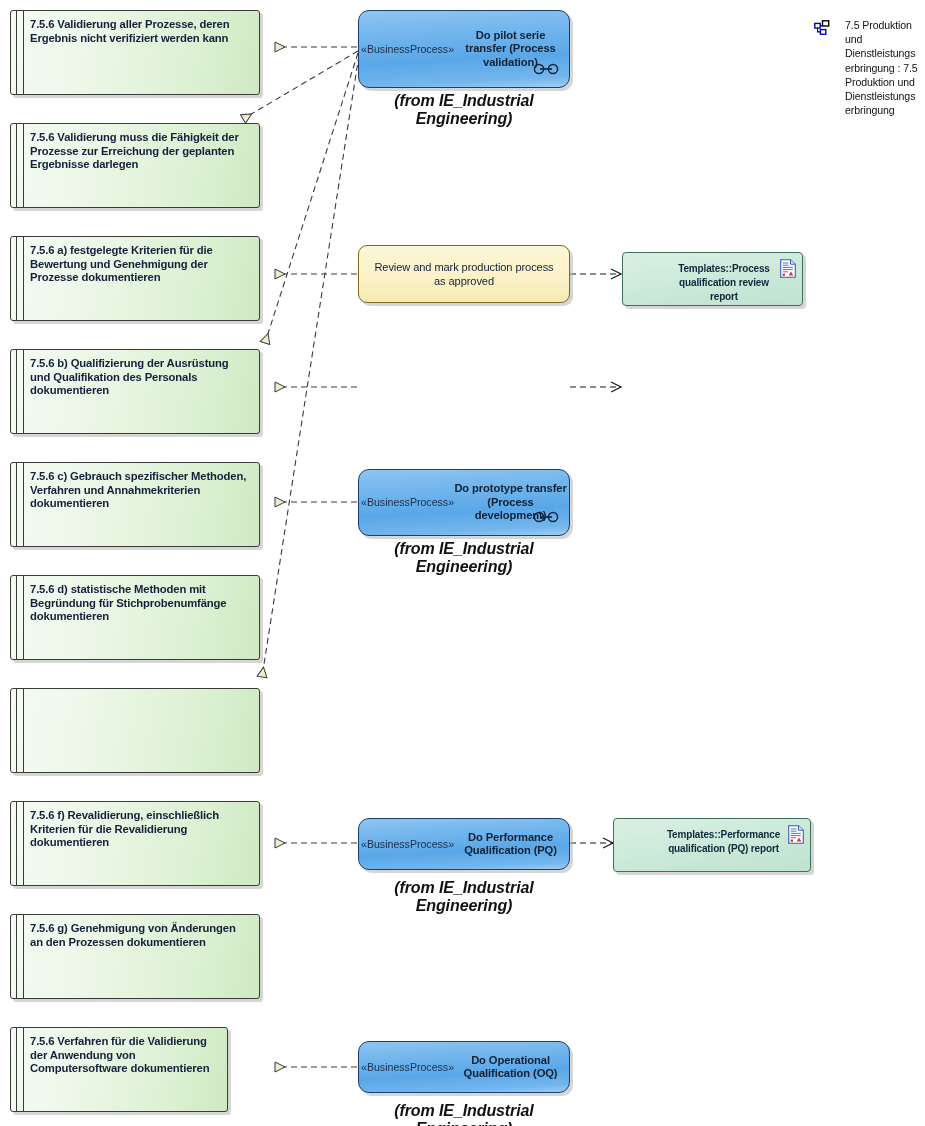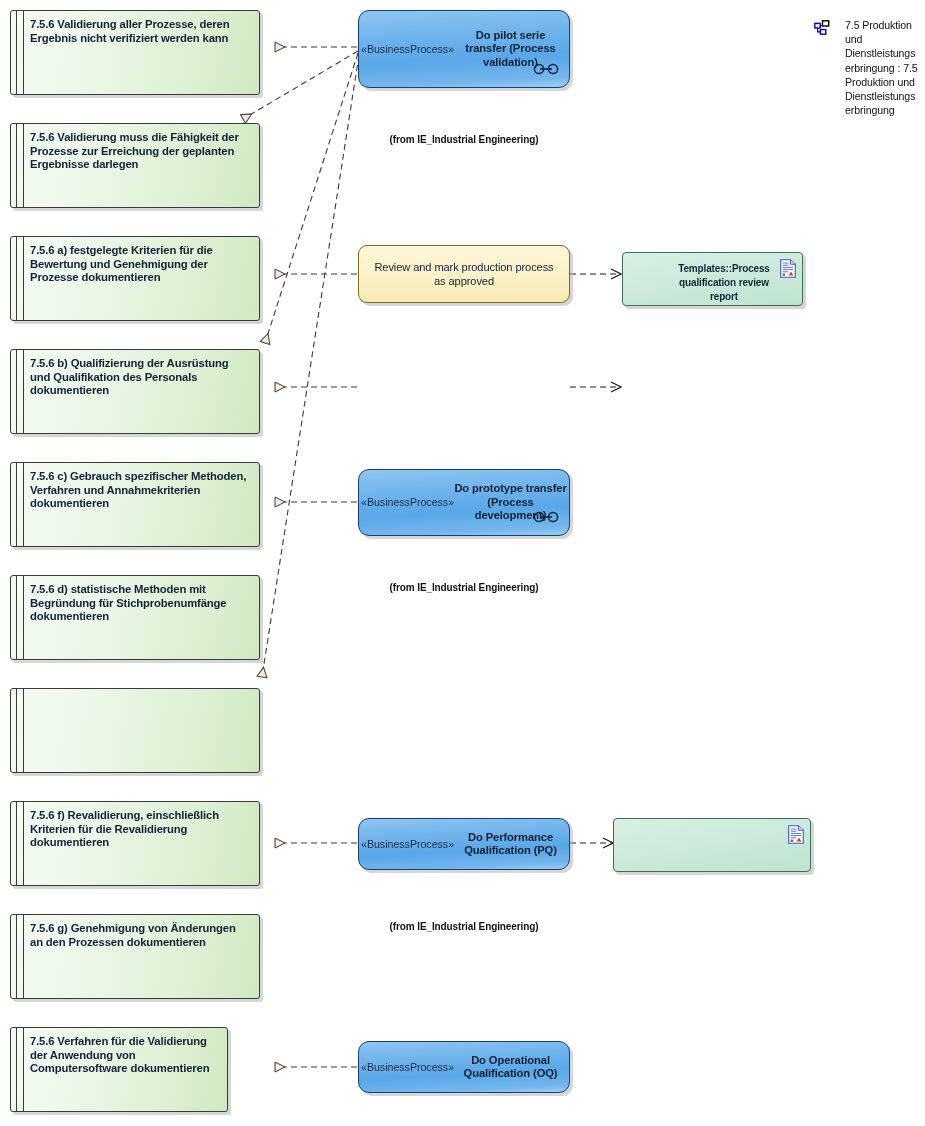--- a/index.html
+++ b/index.html
@@ -46,22 +46,22 @@
   .proc .body{
     border:1px solid #1c3f73;border-radius:11px;
     background:linear-gradient(177deg,#8fc6f2 0%,#79b9ee 22%,#59a7e8 62%,#74b6ed 88%,#9ccef5 100%);
     display:flex;flex-direction:row;align-items:center;justify-content:center;
     padding:4px 2px;
   }
   .proc .stereo{font-size:10.6px;line-height:13px;color:#1d2d47;}
   .proc .pname{font-size:11.2px;font-weight:bold;line-height:13.4px;text-align:center;color:#102033;letter-spacing:-.1px;}
   .proc .picon{position:absolute;right:11px;bottom:9px;z-index:4;}
   .fromlbl{
-    position:absolute;text-align:center;font-size:10px;font-weight:bold;
-    color:#111;letter-spacing:-.1px;margin-top:42px;
+    position:absolute;text-align:center;font-size:16px;font-style:italic;font-weight:bold;
+    color:#111;letter-spacing:-.1px;
   }
 
   
   .act{}
   .act .shadow{border-radius:9px;}
   .act .body{
     border:1px solid #806a22;border-radius:9px;
     background:linear-gradient(180deg,#fdf6d6 0%,#fbf2c8 55%,#f7eab2 100%);
     display:flex;align-items:center;justify-content:center;padding:4px 14px;
   }
@@ -281,20 +281,21 @@
         <path d="M8.6,16.6 L11,12.4 L13.4,16.6 Z" fill="#d63a2f"></path>
         <rect x="2.6" y="14.6" width="2.4" height="2.2" fill="#d63a2f"></rect>
       </svg>
     </span>
   </div>
 
 
   <div class="node doc" style="left:613px;top:818px;width:198px;height:54px;">
     <div class="shadow"></div>
     <div class="body"></div>
+    <div class="dname">Templates::Performance qualification (PQ) report</div>
     <span class="dicon">
       <svg width="16" height="19" viewBox="0 0 16 19">
         <path d="M0.7,0.7 H10.5 L15.3,5.2 V18.3 H0.7 Z" fill="#ffffff" stroke="#3b5bbf" stroke-width="1.1"></path>
         <path d="M10.5,0.7 V5.2 H15.3" fill="#dfe6fa" stroke="#3b5bbf" stroke-width="1"></path>
         <g stroke="#5a73c9" stroke-width="1">
           <line x1="2.8" y1="4" x2="8.6" y2="4"></line>
           <line x1="2.8" y1="6.2" x2="8.6" y2="6.2"></line>
           <line x1="2.8" y1="8.4" x2="12.8" y2="8.4"></line>
           <line x1="2.8" y1="10.6" x2="12.8" y2="10.6"></line>
           <line x1="2.8" y1="12.8" x2="8" y2="12.8"></line>

